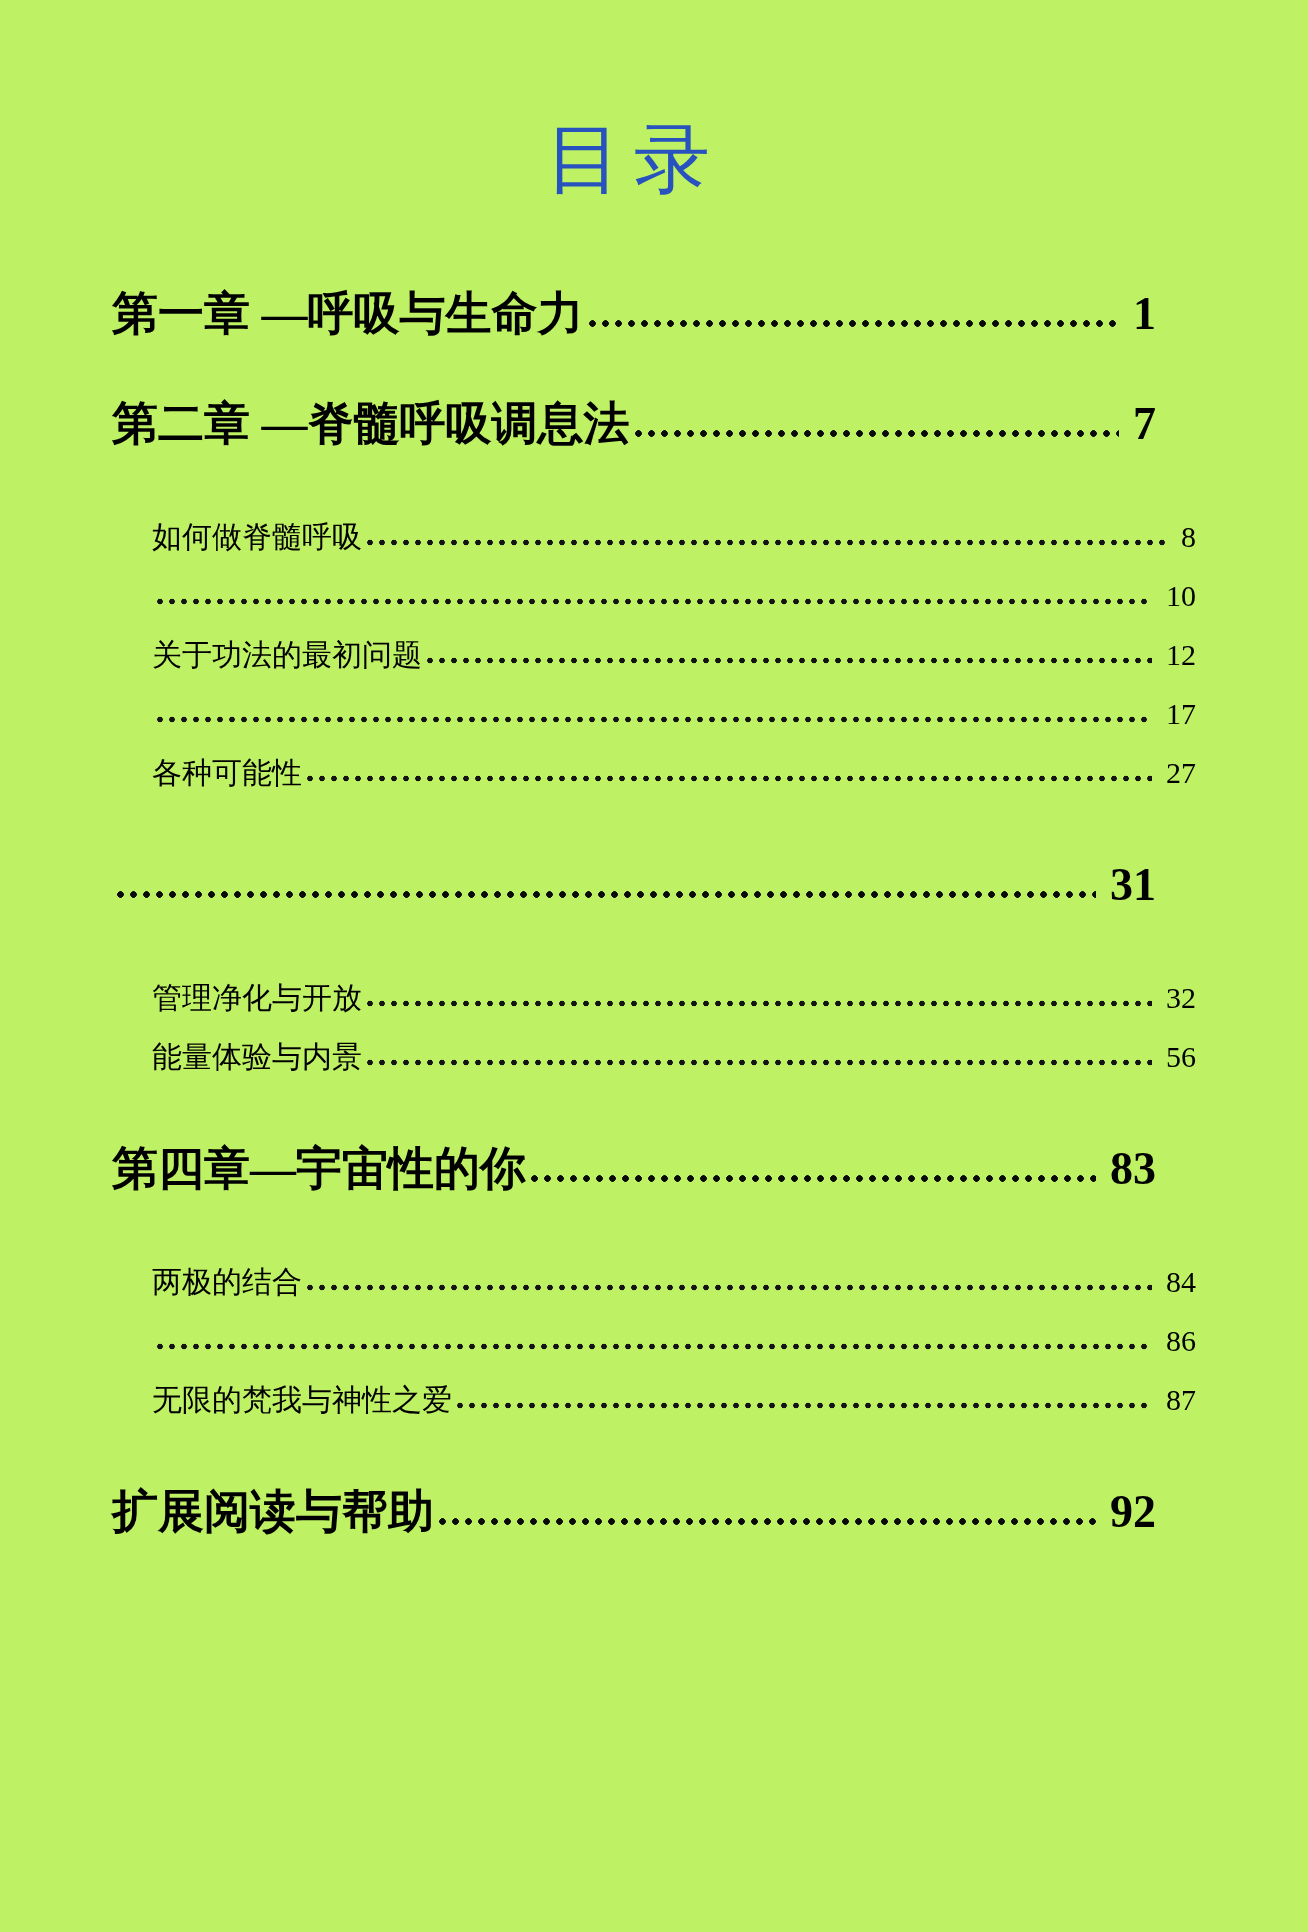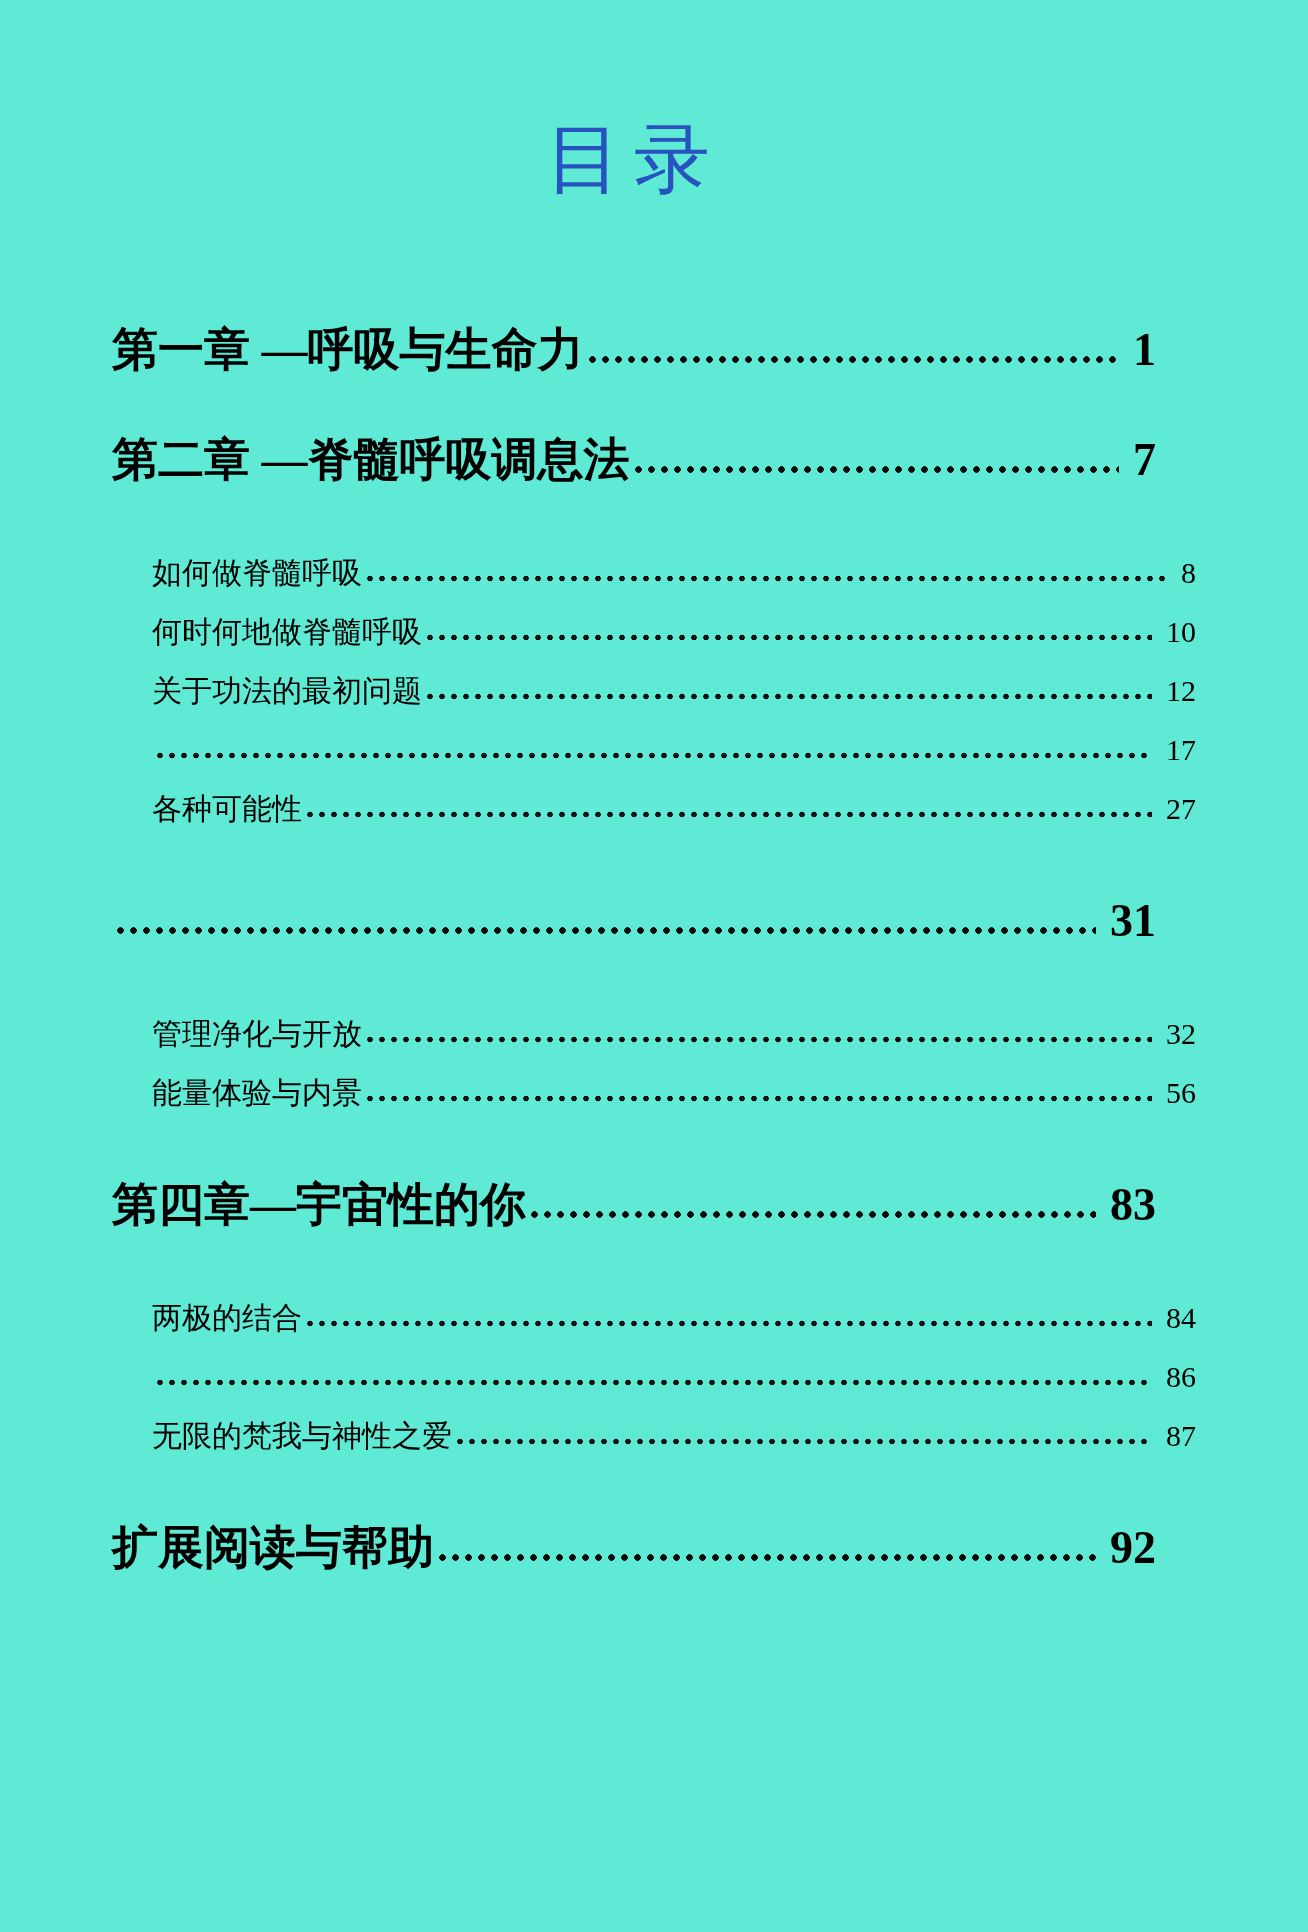--- a/index.html
+++ b/index.html
@@ -2,35 +2,35 @@
 <html lang="zh"><head>
 <meta charset="utf-8">
 <style>
   html, body { margin: 0; padding: 0; background: #ffffff; }
   .page {
     position: relative;
     width: 1308px;
     height: 1932px;
     box-sizing: border-box;
     padding: 112px 152px 0 112px;
-    background: #5eead4;
+    background: #bef264;
     overflow: hidden;
     font-family: "Liberation Serif", "DejaVu Serif", serif;
     color: #000000;
   }
   .doc-title {
     text-align: center;
     font-size: 76px;
     line-height: 95px;
     font-weight: 400;
     letter-spacing: 12px;
     color: #2853BE;
     margin: 0;
   }
-  .toc { margin-top: 116px; }
+  .toc { margin-top: 80px; }
   .row {
     display: flex;
     align-items: baseline;
     width: 100%;
   }
   .row.l1 {
     font-size: 46px;
     line-height: 54px;
     font-weight: bold;
     margin: 56px 0;
@@ -85,21 +85,20 @@
       <span class="pg">7</span>
     </div>
 
     <div class="row l2">
       <span class="lbl">如何做脊髓呼吸</span>
       <span class="leader"></span>
       <span class="pg">8</span>
     </div>
 
     <div class="row l2">
-      <span class="lbl">何时何地做脊髓呼吸</span>
       <span class="leader"></span>
       <span class="pg">10</span>
     </div>
 
     <div class="row l2">
       <span class="lbl">关于功法的最初问题</span>
       <span class="leader"></span>
       <span class="pg">12</span>
     </div>
 

